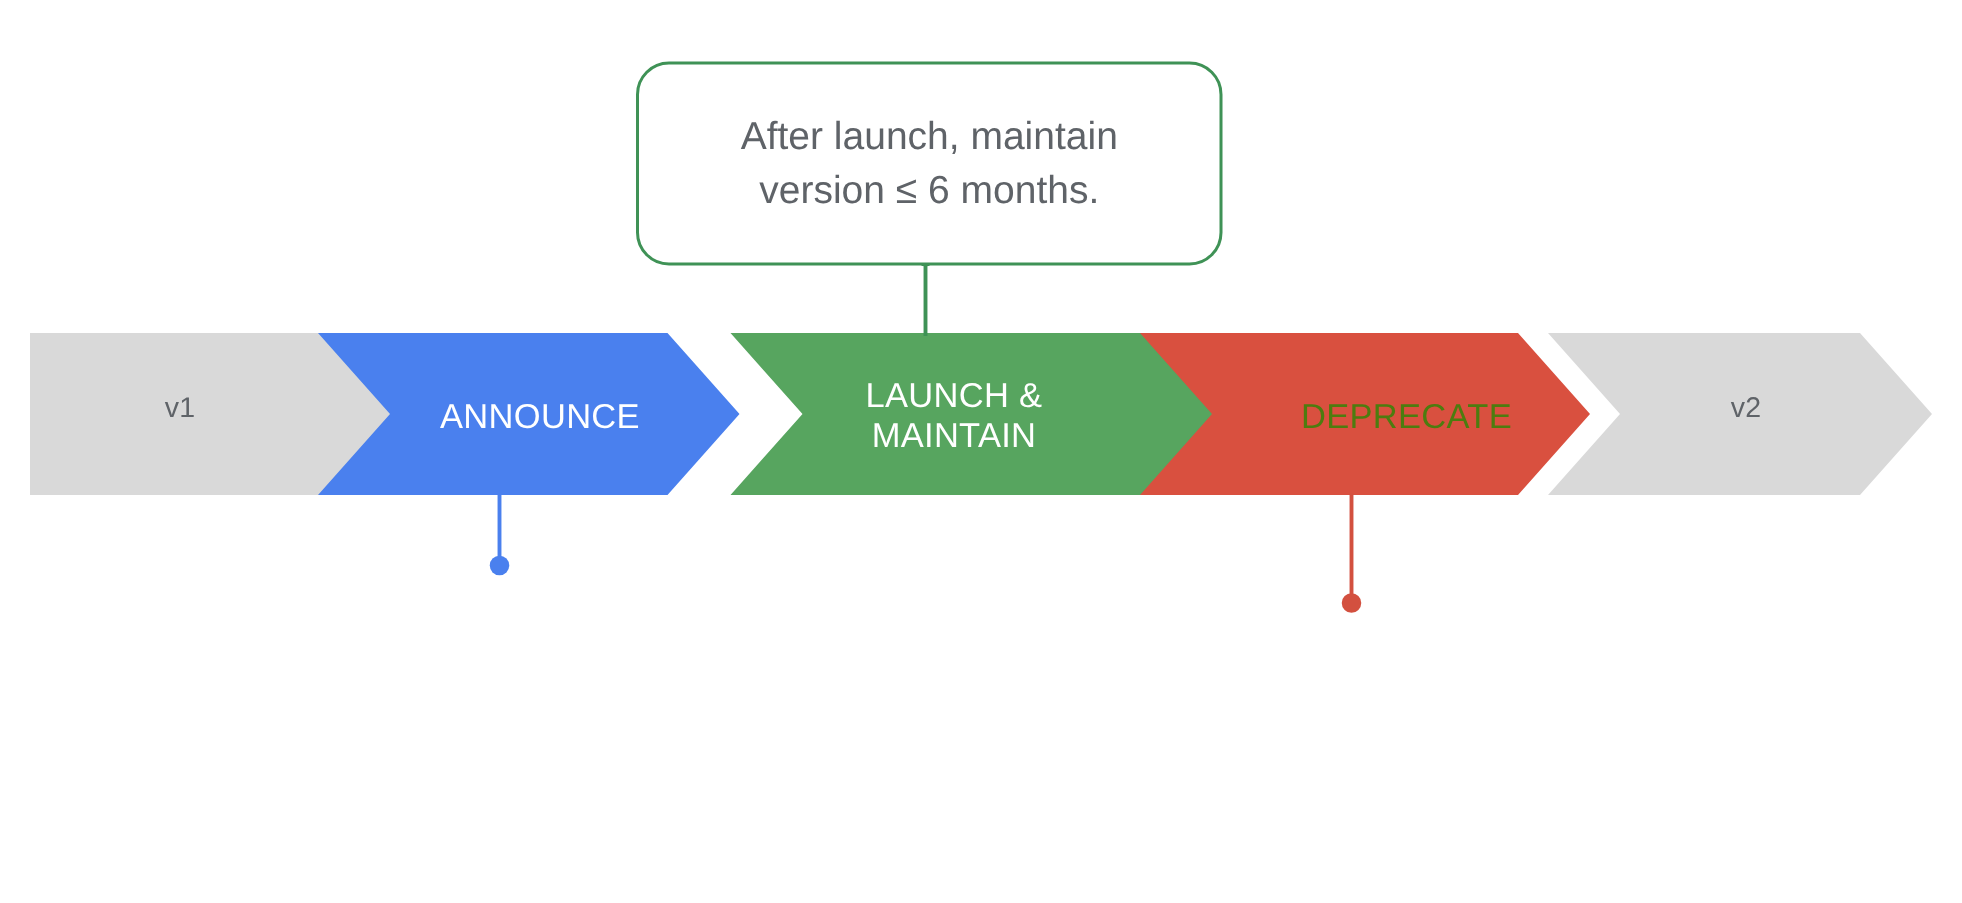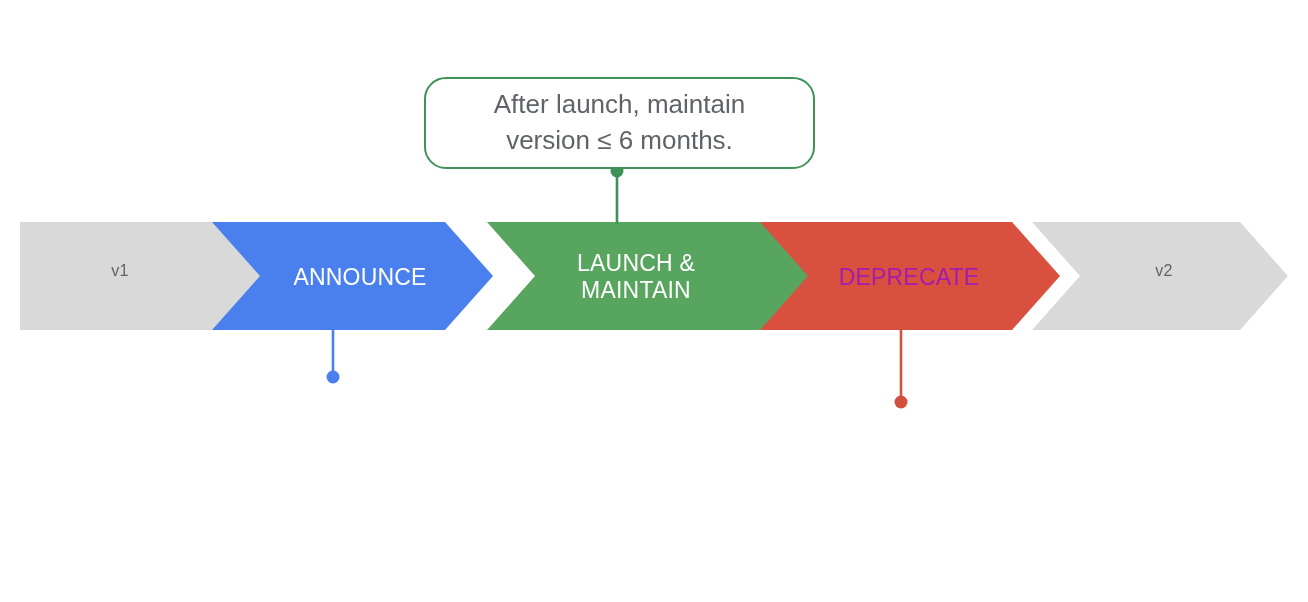--- a/index.html
+++ b/index.html
@@ -36,21 +36,21 @@
     white-space: pre-line;
     pointer-events: none;
     user-select: none;
   }
   .stage-label.stage-active {
     color: #ffffff;
     font-size: 23px;
   }
   .stage-label.stage-muted {
     color: #5f6368;
-    font-size: 16px;
+    font-size: 19px;
   }
   
   .callout {
     position: absolute;
     box-sizing: border-box;
     background: #ffffff;
     border-style: solid;
     border-width: 2.6px;
     border-radius: 22px;
     display: flex;
@@ -97,24 +97,24 @@
 
   </svg>
 
   <div class="stage-label stage-muted" style="left: 20px; top: 262px; width: 200px; color: rgb(95, 99, 104);">v1</div>
 
   <div class="stage-label stage-active" style="left: 537px; top: 250px; width: 198px; color: rgb(255, 255, 255);">LAUNCH &amp;
 MAINTAIN</div>
 
   <div class="stage-label stage-active" style="left: 262px; top: 264px; width: 196px; color: rgb(255, 255, 255);">ANNOUNCE</div>
 
-  <div class="stage-label stage-active" style="left: 810px; top: 264px; width: 198px; color: #a21caf;">DEPRECATE</div>
+  <div class="stage-label stage-active" style="left: 810px; top: 264px; width: 198px; color: #4d7c0f; text-align: right;">DEPRECATE</div>
 
   <div class="stage-label stage-muted" style="left: 1068px; top: 262px; width: 192px; color: rgb(95, 99, 104);">v2</div>
 
-  <div class="callout callout-green" style="left: 424px; top: 41px; width: 391px; height: 92px; border-color: rgb(63, 146, 86); margin-top: 36px;">
+  <div class="callout callout-green" style="left: 424px; top: 41px; width: 391px; height: 136px; border-color: rgb(63, 146, 86);">
     <div class="callout-text">After launch, maintain
 version ≤ 6 months.</div>
   </div>
 
 
 
 </div>
 
 </body></html>

